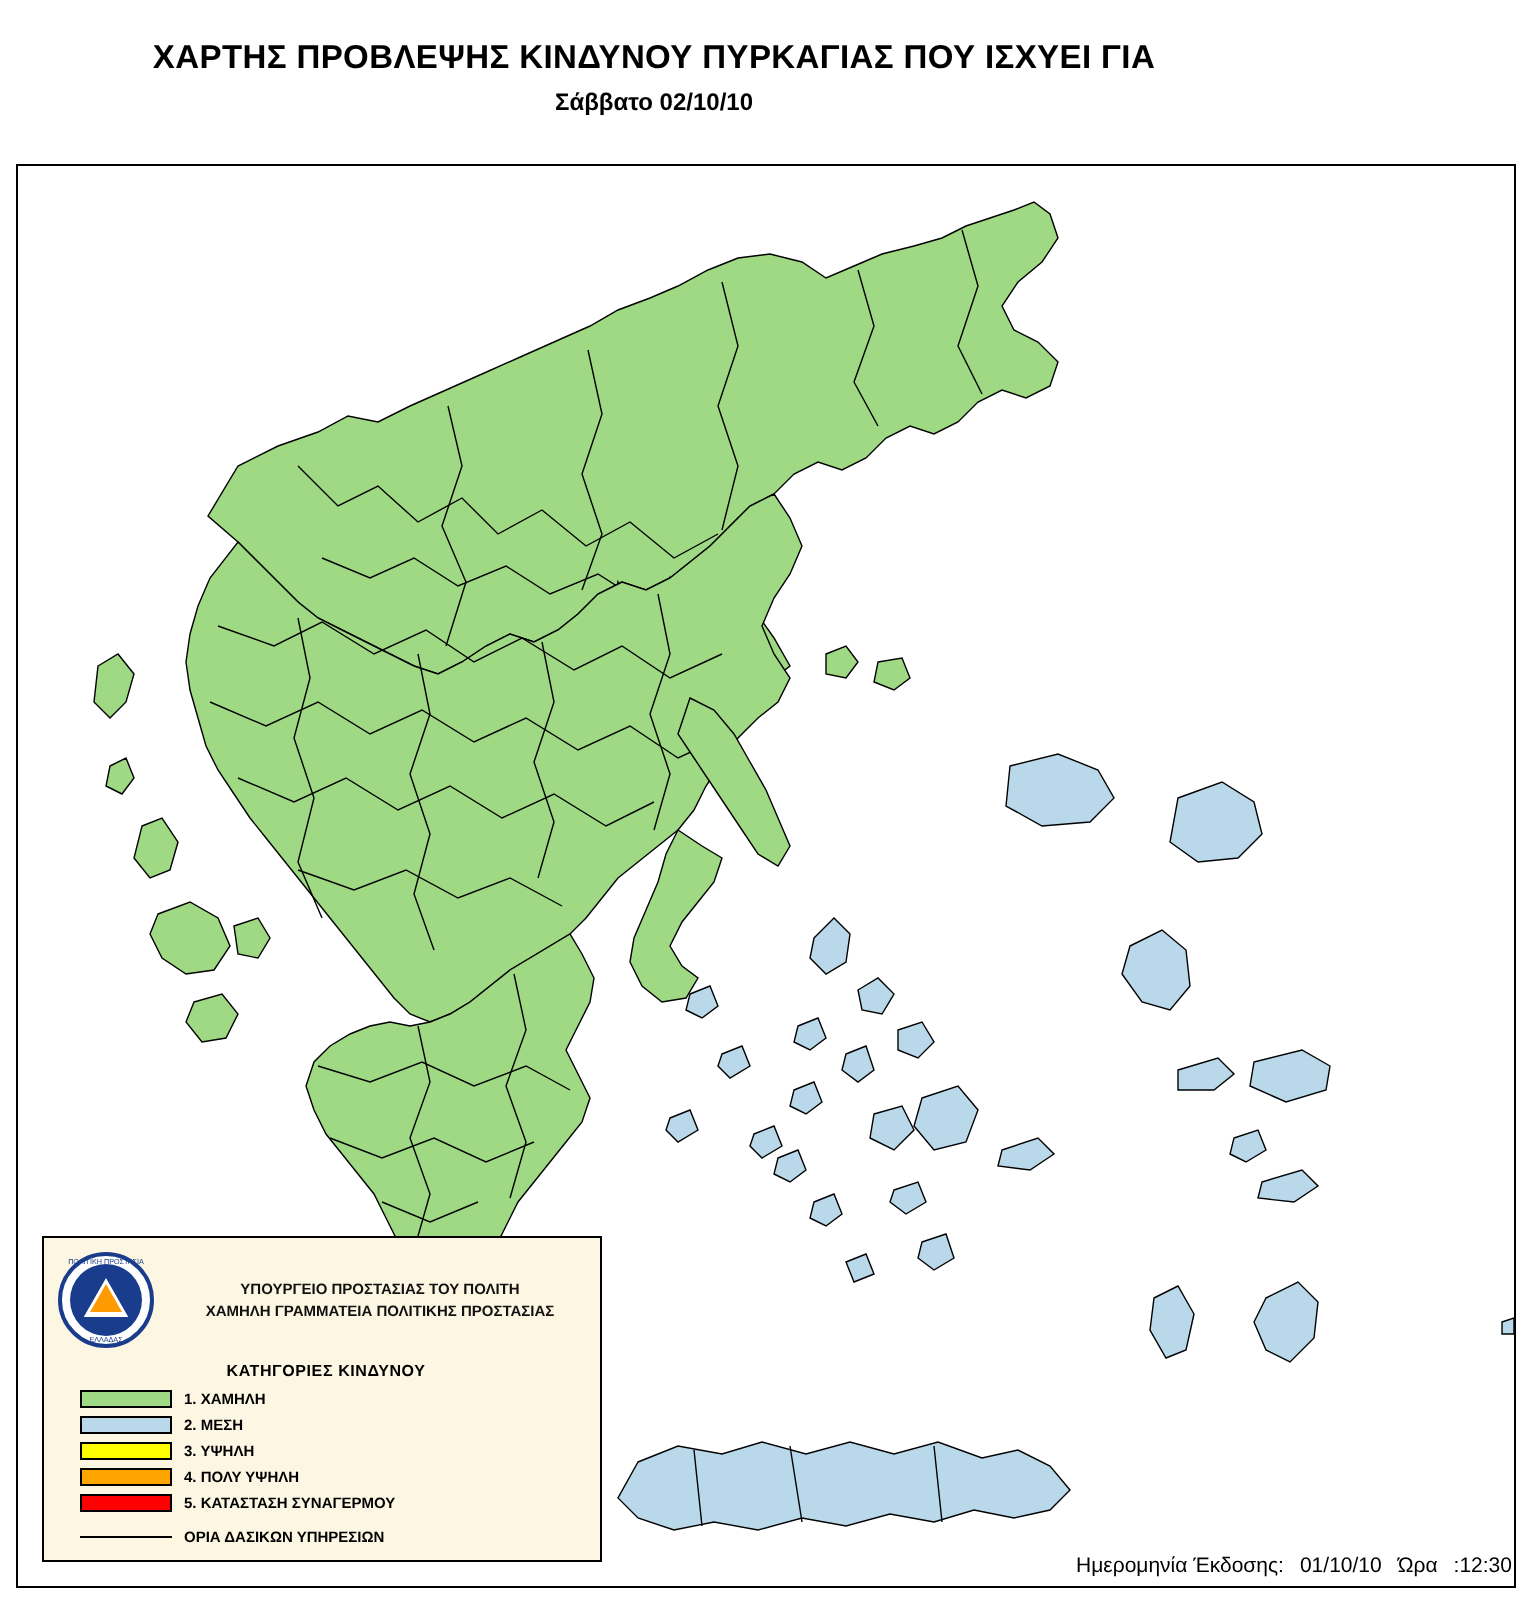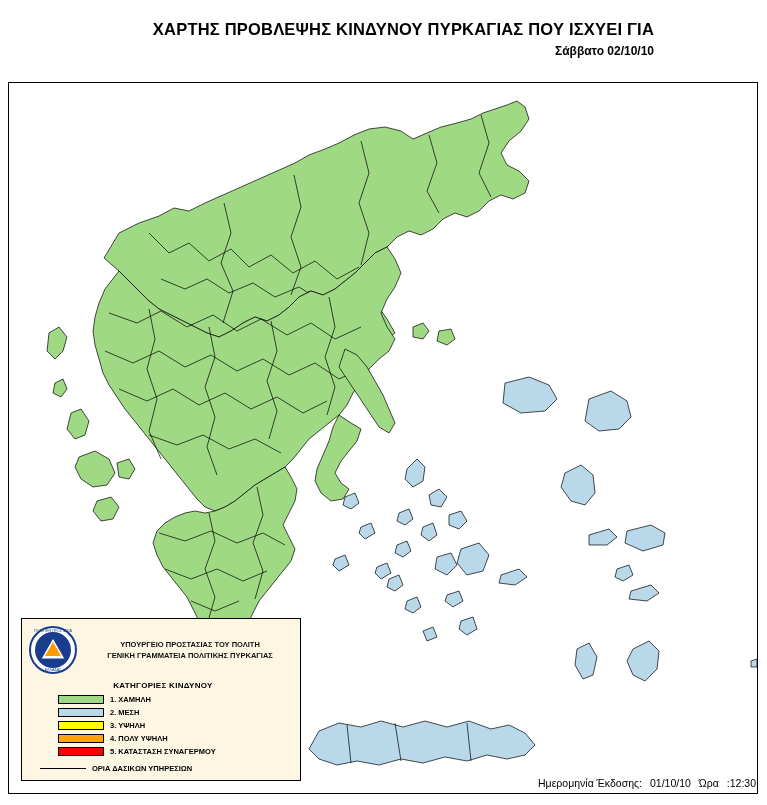--- a/index.html
+++ b/index.html
@@ -19,21 +19,21 @@
     width: 767px;
     height: 805px;
     background: #ffffff;
   }
   
   .title-block {
     position: absolute;
     left: 0;
     top: 18px;
     width: 654px;
-    text-align: right;
+    text-align: center;
   }
   .title-line1 {
     font-size: 16.5px;
     font-weight: bold;
     color: #000000;
     letter-spacing: 0.2px;
     line-height: 22px;
   }
   .title-line2 {
     font-size: 12px;
@@ -95,21 +95,21 @@
     white-space: nowrap;
   }
   .legend-cat-title {
     text-align: center;
     font-size: 8px;
     font-weight: bold;
     margin: 4px 0 3px 4px;
     letter-spacing: 0.3px;
   }
   .legend-items {
-    padding-left: 36px;
+    padding-left: 18px;
   }
   .legend-row {
     display: flex;
     align-items: center;
     height: 12px;
     margin-bottom: 1px;
   }
   .legend-swatch {
     width: 46px;
     height: 9px;
@@ -306,21 +306,21 @@
             <circle cx="25" cy="25" r="23" fill="#ffffff" stroke="#1a3c8c" stroke-width="2"></circle>
             <circle cx="25" cy="25" r="18" fill="#1a3c8c"></circle>
             <polygon points="25,13 37,34 13,34" fill="#ffffff" stroke="#1a3c8c" stroke-width="1"></polygon>
             <polygon points="25,17 33,31 17,31" fill="#ff9a00"></polygon>
             <text x="25" y="7" font-size="3.6" fill="#1a3c8c" text-anchor="middle" font-family="Liberation Sans, sans-serif">ΠΟΛΙΤΙΚΗ ΠΡΟΣΤΑΣΙΑ</text>
             <text x="25" y="46" font-size="3.6" fill="#1a3c8c" text-anchor="middle" font-family="Liberation Sans, sans-serif">ΕΛΛΑΔΑΣ</text>
           </svg>
         </div>
         <div class="legend-org">
           <div>ΥΠΟΥΡΓΕΙΟ ΠΡΟΣΤΑΣΙΑΣ ΤΟΥ ΠΟΛΙΤΗ</div>
-          <div>ΓΕΝΙΚΗ ΓΡΑΜΜΑΤΕΙΑ ΠΟΛΙΤΙΚΗΣ ΠΥΡΚΑΓΙΑΣ</div>
+          <div>ΧΑΜΗΛΗ ΓΡΑΜΜΑΤΕΙΑ ΠΟΛΙΤΙΚΗΣ ΠΡΟΣΤΑΣΙΑΣ</div>
         </div>
       </div>
 
       <div class="legend-cat-title">ΚΑΤΗΓΟΡΙΕΣ ΚΙΝΔΥΝΟΥ</div>
 
       <div class="legend-items">
         <div class="legend-row">
           <span class="legend-swatch" style="background:#9fd983"></span>
           <span class="legend-label">1. ΧΑΜΗΛΗ</span>
         </div>

